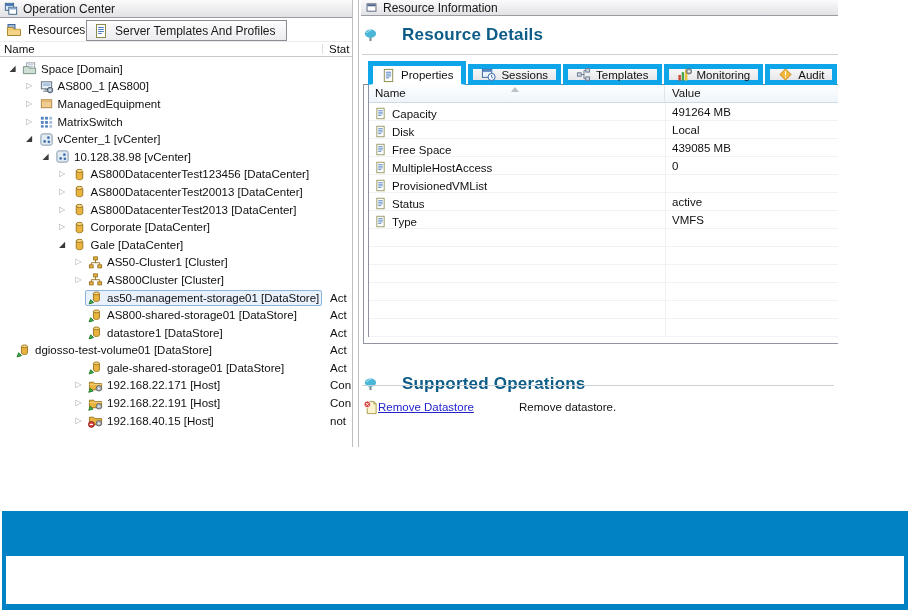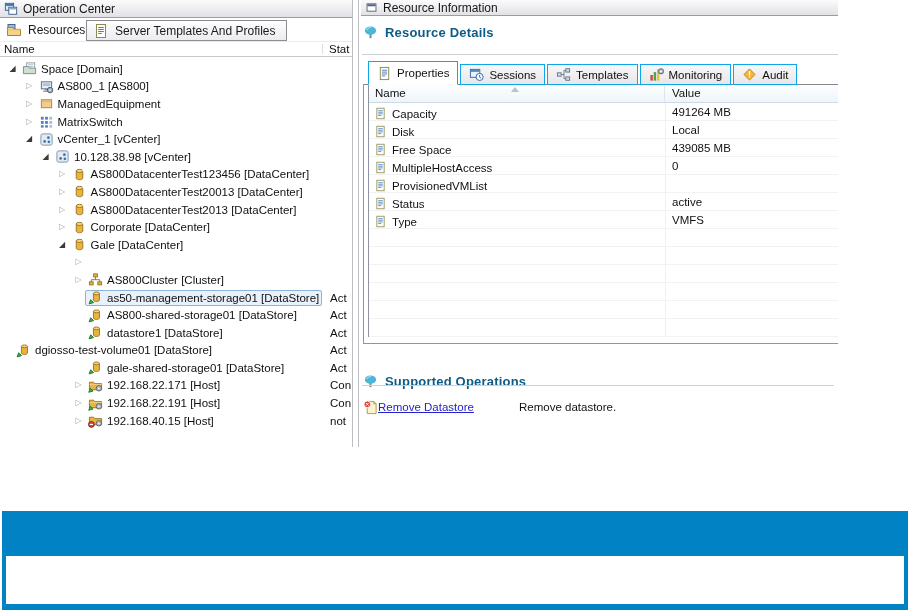--- a/index.html
+++ b/index.html
@@ -38,33 +38,33 @@
   .exp.expanded{color:#3a3a3a;}
   .twrap{display:inline-flex;align-items:center;gap:4px;height:16px;padding:0 2px;border:1px solid transparent;}
   .trow.selected .twrap{background:var(--sel-bg,#e9f2fc);border-color:var(--sel-border,#8fb4d9);border-radius:2px;}
   .tstatus{position:absolute;left:330px;width:22px;overflow:hidden;white-space:nowrap;}
 
   
   .sash{position:absolute;left:352px;top:0;width:7px;height:447px;background:#fff;
     border-left:1px solid #bbbdc0;border-right:1px solid #bbbdc0;}
 
   
-  .heading{position:absolute;display:flex;align-items:flex-start;gap:7px;
-    font-size:13px;font-weight:bold;color:var(--heading-blue,#0d5c87);letter-spacing:.2px;}
+  .heading{position:absolute;display:flex;align-items:center;gap:24px;
+    font-size:17px;font-weight:bold;color:var(--heading-blue,#0d5c87);letter-spacing:.2px;}
   .hd-details{left:363px;top:25px;}
   .hd-ops{left:363px;top:374px;}
   .rule{position:absolute;height:1px;background:#ccd1d6;}
   .rule1{left:362px;top:54px;width:476px;}
   .rule2{left:362px;top:385px;width:472px;}
 
   
   .rtabs{position:absolute;left:363px;top:61px;width:475px;height:24px;display:flex;align-items:flex-end;}
   .strip-line{position:absolute;left:363px;top:84px;width:475px;height:1px;background:#85878d;}
   .rtab{position:relative;z-index:2;display:flex;align-items:center;gap:5px;font-size:11.5px;color:#111;
-    border:1px solid #0ea5e9;background:linear-gradient(#f8f8f9,#e7e7ea);height:21px;padding:0 8px;margin-right:2px;white-space:nowrap;}
+    border:5px solid #0ea5e9;background:linear-gradient(#f8f8f9,#e7e7ea);height:21px;padding:0 8px;margin-right:2px;white-space:nowrap;}
   .rtab:first-child{margin-left:5px;}
   .rtab.selected{height:24px;background:#fff;border-bottom:1px solid #fff;}
   .group-vline{position:absolute;left:363px;top:84px;width:1px;height:259px;background:#9094a0;}
   .group-hline{position:absolute;left:363px;top:343px;width:475px;height:1px;background:#9094a0;}
 
   
   .ptable{position:absolute;left:368px;top:85px;width:470px;height:252px;background:#fff;
     border-left:1px solid #9094a0;border-bottom:1px solid #9094a0;}
   .phead{display:flex;height:18px;background:linear-gradient(#fdfeff,#eef5fb);
     border-bottom:1px solid #cdd9e4;font-size:11.5px;color:#111;position:relative;}
@@ -285,20 +285,31 @@
               <path d="M4.5 4.2v7.6c0 1 1.6 1.8 3.5 1.8s3.5-.8 3.5-1.8V4.2" fill="#e9b43e" stroke="#9c7420"></path>
               <ellipse cx="8" cy="4.2" rx="3.5" ry="1.7" fill="#f7d57d" stroke="#9c7420"></ellipse>
               <path d="M12.2 1.8v3M10.7 3.3h3" stroke="#fff" fill="none"></path>
             </svg>
           </span>
           <span class="tlabel">Gale [DataCenter]</span>
         </span>
       </div>
       <div class="trow" style="padding-left: 72px;">
         <span class="exp collapsed">▷</span>
+        <span class="twrap">
+          <span class="icn" style="width:15px;height:15px">
+            <svg viewBox="0 0 16 16">
+              <rect x="6" y="2" width="4" height="3.2" fill="#e9b43e" stroke="#9c7420"></rect>
+              <rect x="1.5" y="10.5" width="4" height="3.2" fill="#e9b43e" stroke="#9c7420"></rect>
+              <rect x="10.5" y="10.5" width="4" height="3.2" fill="#e9b43e" stroke="#9c7420"></rect>
+              <path d="M8 5.2v3M3.5 10.5V8.2h9v2.3" fill="none" stroke="#9c7420"></path>
+            </svg>
+          </span>
+          <span class="tlabel">AS50-Cluster1 [Cluster]</span>
+        </span>
       </div>
       <div class="trow" style="padding-left: 72px;">
         <span class="exp collapsed">▷</span>
         <span class="twrap">
           <span class="icn" style="width:15px;height:15px">
             <svg viewBox="0 0 16 16">
               <rect x="6" y="2" width="4" height="3.2" fill="#e9b43e" stroke="#9c7420"></rect>
               <rect x="1.5" y="10.5" width="4" height="3.2" fill="#e9b43e" stroke="#9c7420"></rect>
               <rect x="10.5" y="10.5" width="4" height="3.2" fill="#e9b43e" stroke="#9c7420"></rect>
               <path d="M8 5.2v3M3.5 10.5V8.2h9v2.3" fill="none" stroke="#9c7420"></path>

